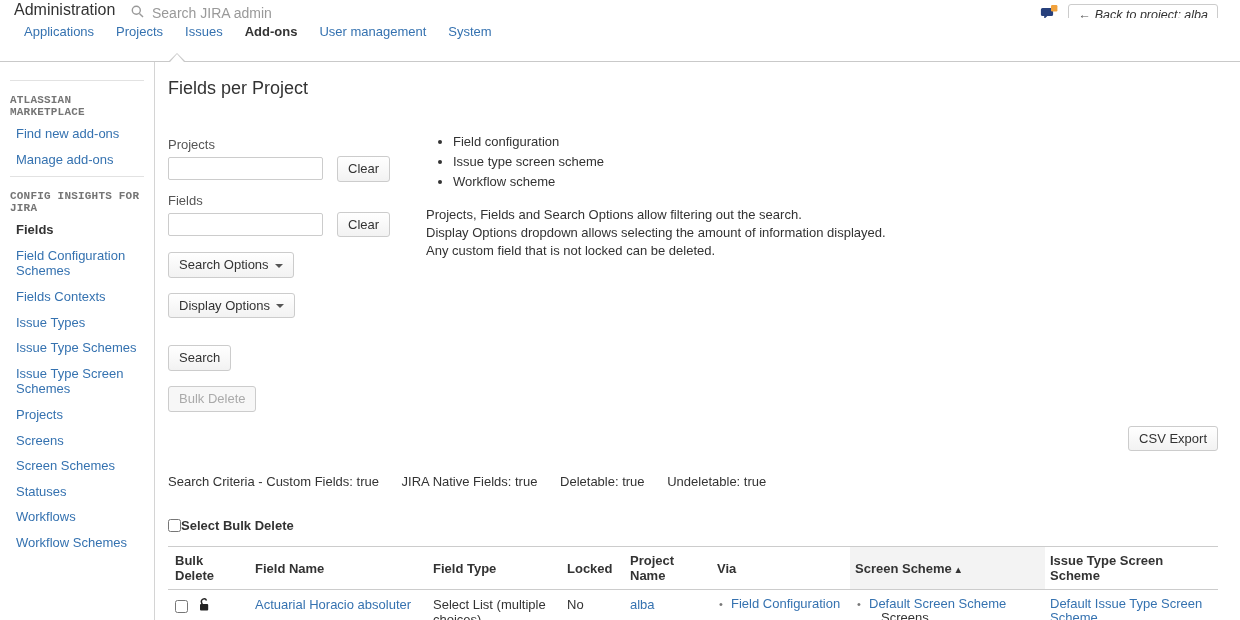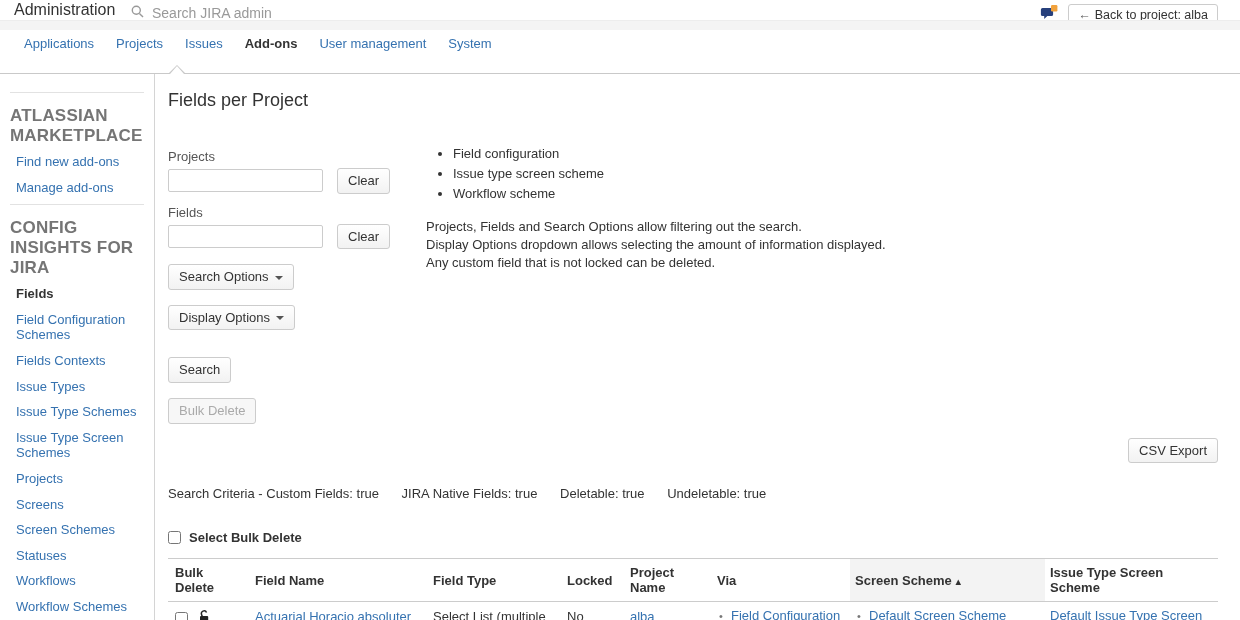--- a/index.html
+++ b/index.html
@@ -5,51 +5,51 @@
   * { box-sizing: border-box; }
   html,body { margin:0; padding:0; }
   body {
     width:1240px; height:620px; overflow:hidden;
     font-family:"Liberation Sans", sans-serif;
     font-size:13px; color:#333; background:#fff;
   }
   a { text-decoration:none; color:#3572b0; cursor:pointer; }
 
   
-  .top-area { position:relative; height:74px; background:#fff; border-bottom:1px solid #c9c9c9; }
+  .top-area { position:relative; height:62px; background:#fff; border-bottom:1px solid #c9c9c9; }
   .app-title { position:absolute; left:14px; top:1px; font-size:16px; color:#333; }
   .quick-search { position:absolute; left:131px; top:4px; display:flex; align-items:center; gap:6px; }
   .quick-search input {
     border:none; outline:none; font-size:14px; color:#666; width:150px;
     font-family:"Liberation Sans", sans-serif; background:transparent;
   }
   .quick-search input::placeholder { color:#999; }
   .header-right { position:absolute; right:22px; top:4px; display:flex; align-items:center; gap:10px; }
   .back-btn {
     font-size:12.5px; color:#333; background:#fff; border:1px solid #ccc; border-radius:3px;
-    padding:3px 9px; cursor:pointer; font-family:"Liberation Sans", sans-serif;
+    padding:3px 9px; cursor:pointer; font-family:"Liberation Sans", sans-serif;font-style:italic;
   }
   .back-btn .arrow { color:#555; margin-right:4px; }
   .gray-strip { position:absolute; left:0; right:0; top:20px; height:11px; background:#f4f4f4; border-top:1px solid #ededed; }
   .nav-bar { position:absolute; left:0; right:0; bottom:16px; height:27px; background:#fff; }
   .nav-bar .tabs { display:flex; padding-left:13px; }
   .nav-tab { display:block; line-height:27px; padding:0 11px; font-size:13px; color:#3572b0; }
   .nav-tab.active { color:#333; font-weight:bold; }
   .caret-outer { position:absolute; bottom:-1px; left:168px; width:0; height:0;
     border-left:9px solid transparent; border-right:9px solid transparent; border-bottom:9px solid #c9c9c9; }
   .caret-inner { position:absolute; bottom:-1px; left:170px; width:0; height:0;
     border-left:7px solid transparent; border-right:7px solid transparent; border-bottom:8px solid #fff; }
 
   
   .content { display:flex; height:561px; }
 
   
   .sidebar { width:155px; min-width:155px; border-right:1px solid #d4d4d4; padding-top:14px; background:#fff; }
   .side-rule { height:1px; background:#e2e2e2; margin:4px 10px; }
-  .side-heading { font-size:17px; font-weight:bold; color:#757575; padding:9px 10px 3px; letter-spacing:.2px; }
+  .side-heading { font-size:11px; font-weight:bold; color:#757575; padding:9px 10px 3px; letter-spacing:.2px;font-family:Liberation Mono, monospace; }
   .side-link { display:block; padding:5px 16px 5px; font-size:13px; line-height:1.2; color:#3572b0; }
   .side-link.active { color:#333; font-weight:bold; }
 
   
   .main { flex:1; padding:0 0 0 13px; position:relative; }
   h1.page-title { font-size:18px; font-weight:normal; color:#333; margin:16px 0 0 0; }
 
   .form-desc-row { display:flex; }
   .form-col { width:258px; min-width:258px; margin-top:38px; }
   .desc-col { margin-top:24px; font-size:13px; color:#333; line-height:1.4; padding-right:30px; }
@@ -76,21 +76,21 @@
   .chev { display:inline-block; width:0; height:0; border-left:4px solid transparent;
     border-right:4px solid transparent; border-top:4px solid #555; margin-left:6px; vertical-align:middle; }
   .search-btn-row { margin-top:27px; }
   .bulk-btn-row { margin-top:15px; }
 
   .csv-row { margin-top:14px; padding-right:22px; text-align:right; }
 
   .criteria { margin-top:23px; color:#333; }
   .criteria span { margin-right:19px; }
 
-  .select-bulk { margin-top:29px; display:flex; align-items:center; gap:8px; font-weight:bold; }
+  .select-bulk { margin-top:29px; display:flex; align-items:center; font-weight:bold; }
   input[type="checkbox"] { width:13px; height:13px; margin:0; }
 
   
   table.results { border-collapse:collapse; width:1050px; margin-top:13px; font-size:13px; table-layout:fixed; }
   .results th {
     text-align:left; font-weight:bold; color:#333; padding:6px 5px;
     border-top:1px solid #ccc; border-bottom:1px solid #ccc;
   }
   .results th.sorted { background:#f3f3f3; }
   .results th:first-child, .results td:first-child { padding-left:7px; }

